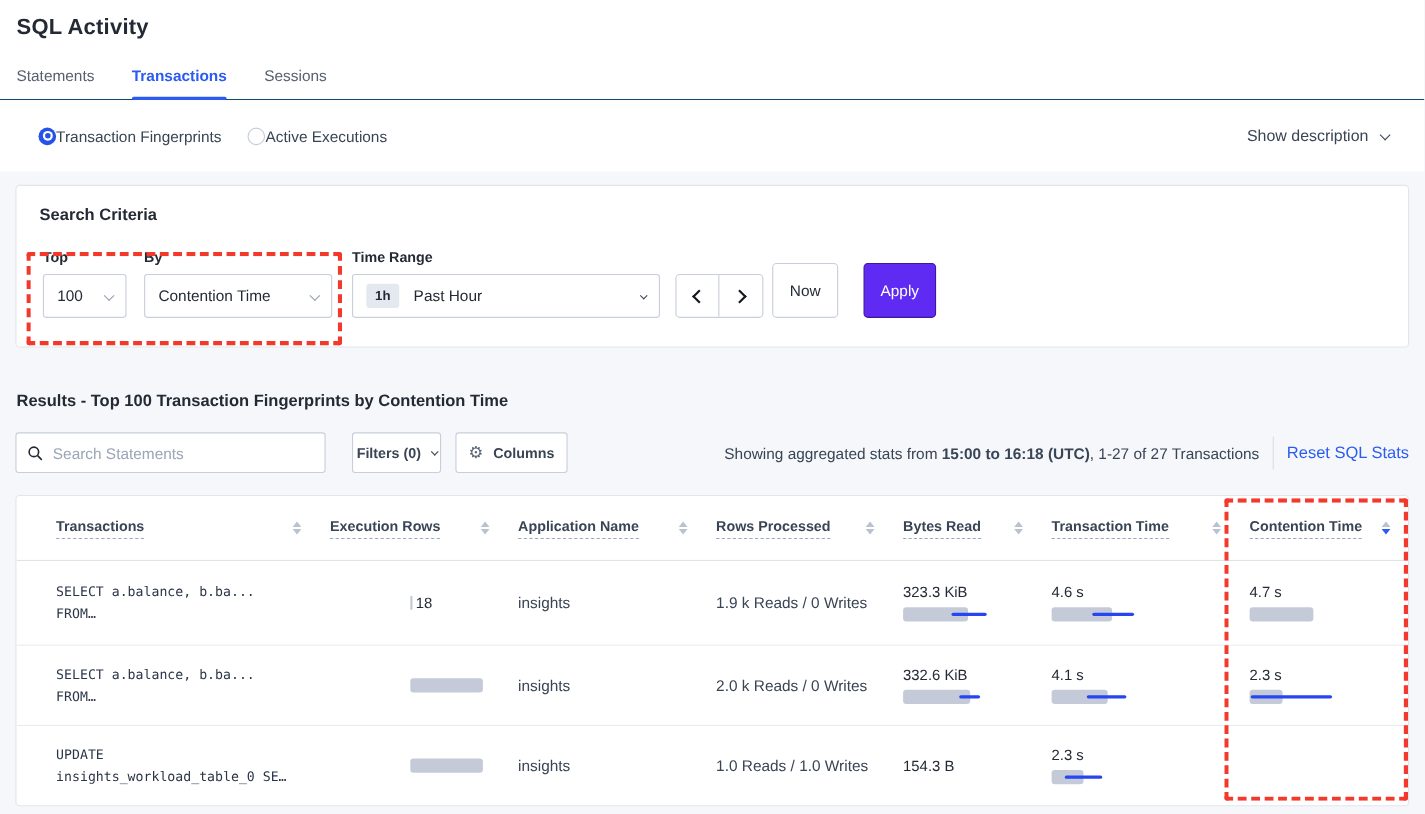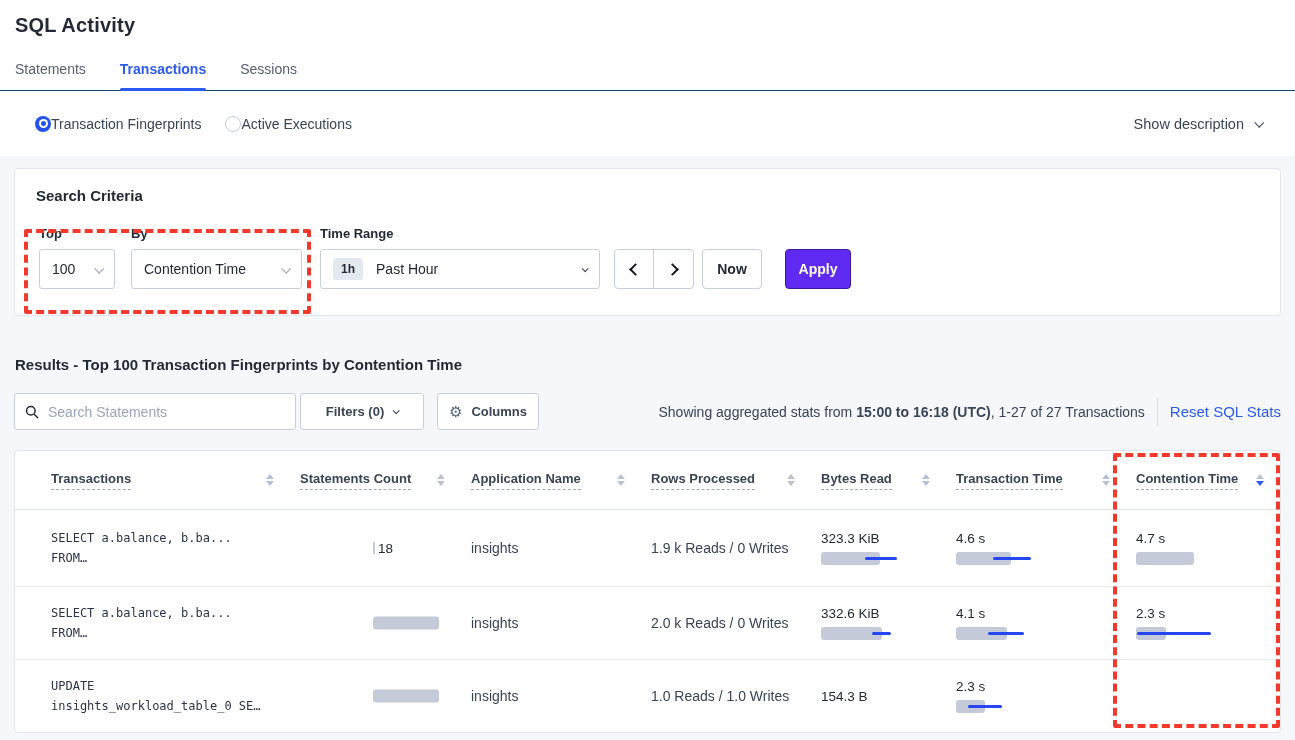--- a/index.html
+++ b/index.html
@@ -45,32 +45,32 @@
   .f-time { margin-left:18px; } .f-time .select-box { width:280px; }
   .select-box .chev { margin-left:auto; }
   .tr-badge { background:#e4e9f0; color:#242a35; font-size:12px; font-weight:700; border-radius:3px; padding:4px 8px; margin-right:13px;text-align:center; }
 
   .nav-btns { margin-left:14px; display:flex; height:40px; border:1px solid #c8cedb; border-radius:4px; background:#fff; overflow:hidden; }
   .nav-btn { width:39px; display:flex; align-items:center; justify-content:center; cursor:pointer; }
   .nav-btn:first-child { border-right:1px solid #c8cedb; }
   .arrow { display:inline-block; width:9px; height:9px; border-right:2.6px solid #15181d; border-bottom:2.6px solid #15181d; }
   .arrow.left { transform:rotate(135deg); margin-left:3px; }
   .arrow.right { transform:rotate(-45deg); margin-right:3px; }
-  .btn { height:40px; border-radius:4px; font-size:14px; font-weight:700; display:flex; align-items:center; justify-content:center; cursor:pointer; }
+  .btn { height:50px; border-radius:4px; font-size:14px; font-weight:400; display:flex; align-items:center; justify-content:center; cursor:pointer; }
   .btn-now { margin-left:8px; width:60px; background:#fff; border:1px solid #c8cedb; color:#242a35; }
   .btn-apply { margin-left:23px; width:66px; background:#5f2af2; border:1px solid #41189c; color:#fff; }
 
   .results-heading { margin-top:40px; font-size:15px; font-weight:700; color:#242a35; margin-left:1px; }
 
   .controls-row { margin-top:20px; display:flex; align-items:center; }
   .search-box { width:282px; height:37px; border:1px solid #c8cedb; border-radius:3px; background:#fff; display:flex; align-items:center; padding:0 10px; gap:9px; }
   .search-box input { border:none; outline:none; flex:1; font-size:14px; color:#242a35; font-family:"Liberation Sans",sans-serif; }
   .search-box input::placeholder { color:#9aa5b8; }
   .ctrl-btn { height:37px; background:#fff; border:1px solid #c8cedb; border-radius:3px; display:flex; align-items:center; justify-content:center; gap:9px; font-size:13px; font-weight:700; color:#394455; cursor:pointer; }
-  .btn-filters { margin-left:4px; width:124px; }
+  .btn-filters { margin-left:24px; width:81px; }
   .btn-columns { margin-left:13px; width:102px; }
   .gear { font-size:15px; color:#5a6475; font-weight:400; line-height:1; }
   .stats-text { margin-left:auto; font-size:14px; color:#394455; white-space:nowrap; }
   .stats-text b { font-weight:700; }
   .v-divider { width:1px; height:30px; background:#d9dee6; margin:0 12px; }
   .reset-link { font-size:15px; color:#2b5bf0; cursor:pointer; white-space:nowrap; padding-right:0px; }
 
   
   .table-card { margin-top:20px; background:#fff; border:1px solid #e2e6ec; border-radius:4px; height:283px; overflow:hidden; }
   .tgrid { display:grid; grid-template-columns:249px 171px 180px 170px 135px 180px 1fr; padding-left:36px; padding-right:10px; }
@@ -202,21 +202,21 @@
     <div class="table-card">
       <div class="tgrid thead">
         <div class="th">
           <span class="th-label">Transactions</span>
           <span class="sort">
               <span class="tri tri-up"></span>
               <span class="tri tri-down"></span>
             </span>
         </div>
         <div class="th">
-          <span class="th-label">Statements Count</span>
+          <span class="th-label">Execution Rows</span>
           <span class="sort">
               <span class="tri tri-up"></span>
               <span class="tri tri-down"></span>
             </span>
         </div>
         <div class="th">
           <span class="th-label">Application Name</span>
           <span class="sort">
               <span class="tri tri-up"></span>
               <span class="tri tri-down"></span>

